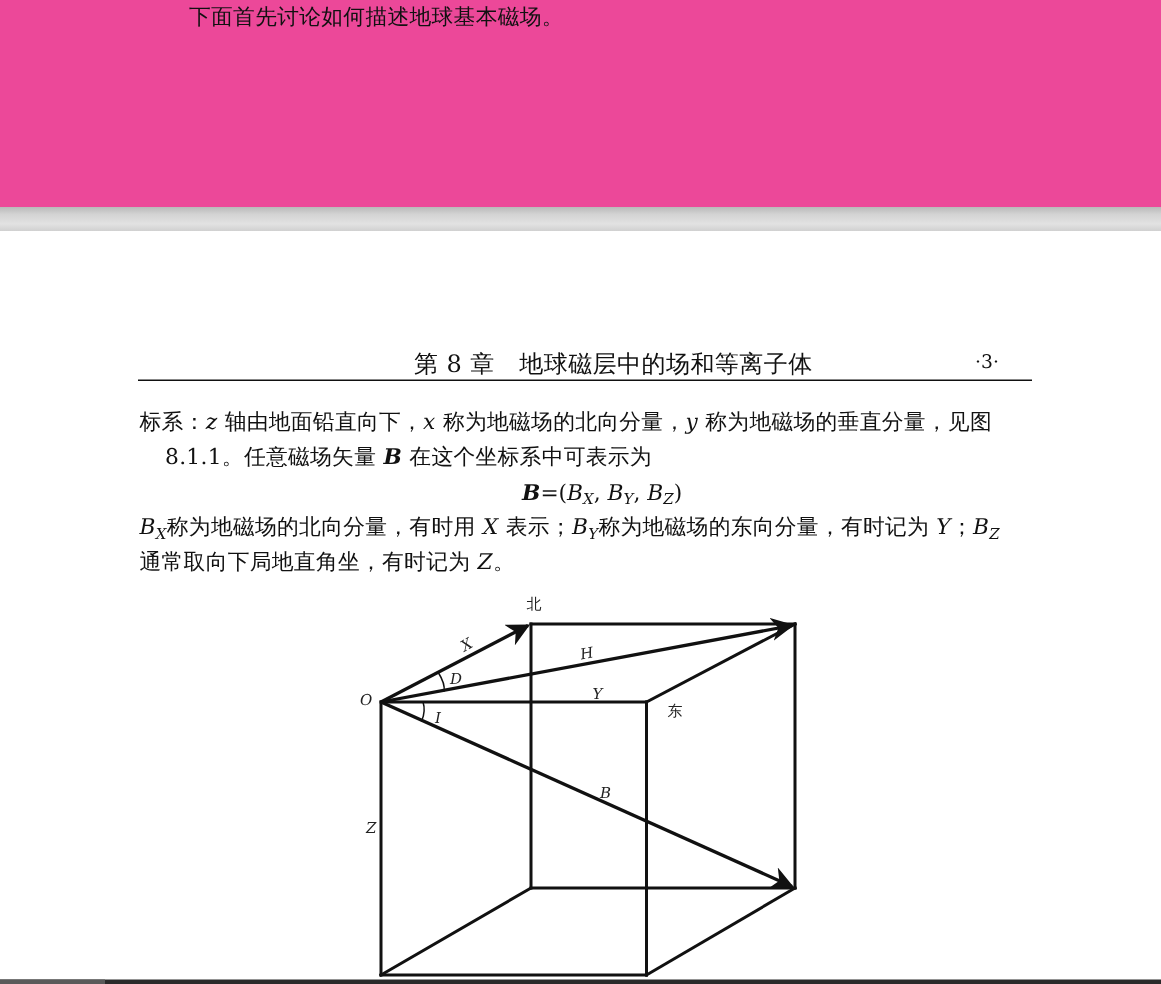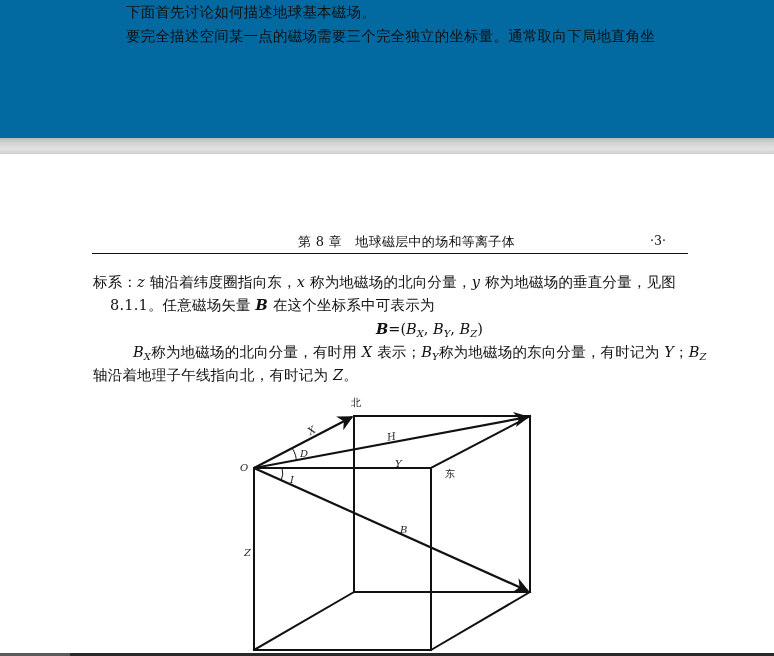--- a/index.html
+++ b/index.html
@@ -12,21 +12,21 @@
       height: 656px;
       position: relative;
       overflow: hidden;
       font-family: "DejaVu Serif", "Liberation Serif", serif;
       color: #111111;
     }
     .page-top {
       position: absolute;
       left: 0; top: 0;
       width: 774px; height: 138px;
-      background: #0369a1;
+      background: #ec4899;
     }
     .line {
       position: absolute;
       white-space: nowrap;
       font-size: 14.5px;
       line-height: 18px;
       letter-spacing: 0.2px;
     }
     .separator {
       position: absolute;
@@ -35,41 +35,41 @@
       background: linear-gradient(to bottom, #b9b9b9 0%, #d3d3d3 30%, #e2e2e2 70%, #d0d0d0 100%);
     }
     .page-bottom {
       position: absolute;
       left: 0; top: 154px;
       width: 774px; height: 499px;
       background: #ffffff;
     }
     .header-title {
       position: absolute;
-      left: 298px; top: 233px;
-      font-size: 13px;
+      left: 276px; top: 233px;
+      font-size: 16px;
       white-space: nowrap;
       letter-spacing: 0.3px;
       text-align: center;
     }
     .header-page {
       position: absolute;
       left: 650px; top: 233px;
       font-size: 12.5px;
       white-space: nowrap;
     }
     .header-rule {
       position: absolute;
       left: 92px; top: 253px;
       width: 596px; height: 1px;
       background: #111111;
     }
     .formula {
       position: absolute;
-      left: 376px; top: 320px;
+      left: 348px; top: 320px;
       font-size: 14.5px;
       white-space: nowrap;
     }
     .bold-i { font-weight: bold; font-style: italic; }
     .it { font-style: italic; }
     sub { font-size: 10px; vertical-align: -3px; line-height: 0; }
     .figure {
       position: absolute;
       left: 0; top: 0;
       width: 774px; height: 656px;
@@ -94,47 +94,46 @@
       left: 0; top: 653px;
       width: 70px; height: 3px;
       background: #5a5a5a;
     }
   </style>
 </head>
 <body>
 
 <div class="page-top">
   <div class="line" style="left:126px; top:3px;">下面首先讨论如何描述地球基本磁场。</div>
-  <div class="line" style="left:126px; top:27px;">要完全描述空间某一点的磁场需要三个完全独立的坐标量。通常取向下局地直角坐</div>
 </div>
 
 <div class="separator"></div>
 
 <div class="page-bottom"></div>
 
 <div class="header-title">第 8 章　地球磁层中的场和等离子体</div>
 <div class="header-page">·3·</div>
 <div class="header-rule"></div>
 
 <div class="line" style="left:93px; top:273px;">
-  <span>标系：</span><span class="it">z</span><span> 轴沿着纬度圈指向东，</span><span class="it">x</span><span> 称为地磁场的北向分量，</span><span class="it">y</span><span> 称为地磁场的垂直分量，见图</span>
+  <span>标系：</span><span class="it">z</span><span> 轴由地面铅直向下，</span><span class="it">x</span><span> 称为地磁场的北向分量，</span><span class="it">y</span><span> 称为地磁场的垂直分量，见图</span>
 </div>
 <div class="line" style="left:110px; top:296px;">
   <span>8.1.1。任意磁场矢量 </span><span class="bold-i">B</span><span> 在这个坐标系中可表示为</span>
 </div>
 
 <div class="formula">
   <span class="bold-i">B</span><span>=(</span><span class="it">B</span><sub class="it">X</sub><span>, </span><span class="it">B</span><sub class="it">Y</sub><span>, </span><span class="it">B</span><sub class="it">Z</sub><span>)</span>
 </div>
 
-<div class="line" style="left:93px; top:343px;margin-left:40px;">
+<div class="line" style="left:93px; top:343px;">
   <span class="it">B</span><sub class="it">X</sub><span>称为地磁场的北向分量，有时用 </span><span class="it">X</span><span> 表示；</span><span class="it">B</span><sub class="it">Y</sub><span>称为地磁场的东向分量，有时记为 </span><span class="it">Y</span><span>；</span><span class="it">B</span><sub class="it">Z</sub>
 </div>
 <div class="line" style="left:93px; top:366px;">
-  <span>轴沿着地理子午线指向北，有时记为 </span><span class="it">Z</span><span>。</span>
+  <span>通常取向下局地直角坐，有时记为 </span><span class="it">Z</span><span>。</span>
 </div>
 
 <svg class="figure" width="774" height="656" viewBox="0 0 774 656" xmlns="http://www.w3.org/2000/svg">
   <defs>
     <marker id="arrow" viewBox="0 0 10 10" refX="9" refY="5" markerWidth="7" markerHeight="7" orient="auto-start-reverse">
       <path d="M0,0 L10,5 L0,10 L3,5 z" fill="#111"></path>
     </marker>
   </defs>
   <g stroke="#111" stroke-width="2" fill="none" stroke-linecap="square">
 

